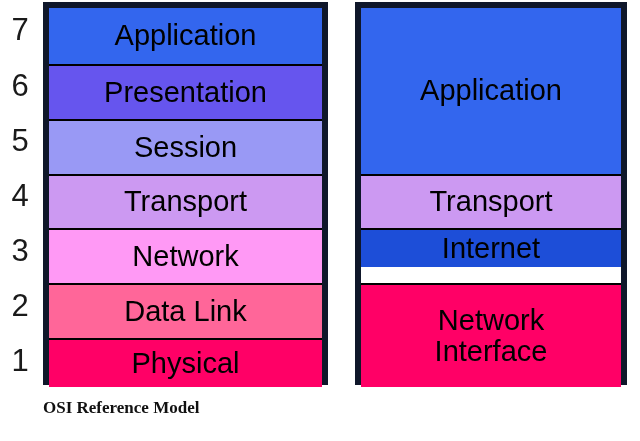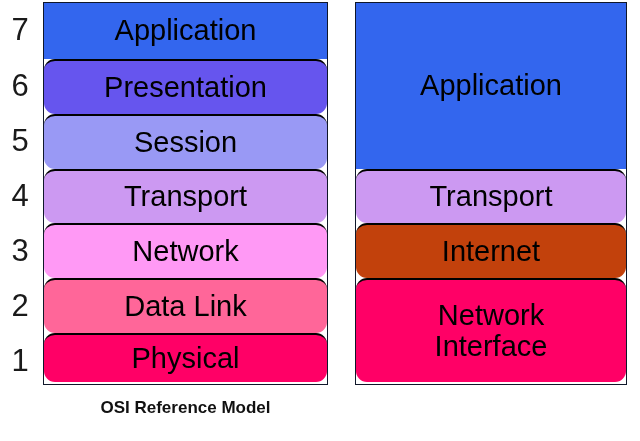--- a/index.html
+++ b/index.html
@@ -33,21 +33,21 @@
     line-height: 1;
     color: #1a1a1a;
     font-weight: 400;
     font-family: "Liberation Sans", sans-serif;
   }
 
   
   .stack {
     position: absolute;
     box-sizing: border-box;
-    border: 1px solid #0f172a;
+    border: 6px solid #0f172a;
     background: #ffffff;
   }
   #osi-stack {
     left: 43px;
     top: 2px;
     width: 285px;
     height: 383px;
   }
   #tcpip-stack {
     left: 355px;
@@ -68,31 +68,29 @@
     color: #000000;
     font-size: 29px;
     line-height: 1.08;
     font-weight: 400;
     letter-spacing: 0px;
     white-space: pre-line;
     font-family: "Liberation Sans", sans-serif;
   }
   .band + .band {
     border-top: 2px solid #000000;
-    border-radius: 11px;
   }
 
   
   .caption {
     position: absolute;
     font-size: 17px;
     font-weight: bold;
     color: #111111;
-    text-align: center;
-    font-family: Liberation Sans, sans-serif;
+    font-family: Liberation Serif, serif;
   }
   #osi-caption {
     left: 43px;
     top: 398px;
     width: 285px;
   }
   #tcpip-caption {
     left: 355px;
     top: 398px;
     width: 272px;
@@ -119,20 +117,20 @@
     <div class="band" style="top:111px; height:55px; background:#9999F5;text-align:right;">Session</div>
     <div class="band" style="top:166px; height:54px; background:#CC99F2;">Transport</div>
     <div class="band" style="top:220px; height:55px; background:#FF99F5;">Network</div>
     <div class="band" style="top:275px; height:55px; background:#FF6699;">Data Link</div>
     <div class="band" style="top:330px; height:49px; background:#FF0066; border-top:2px solid #000;">Physical</div>
   </div>
 
   <div class="stack" id="tcpip-stack">
     <div class="band" style="top:0px;   height:166px; background:#3366EE;">Application</div>
     <div class="band" style="top:166px; height:54px;  background:#CC99F2;">Transport</div>
-    <div class="band" style="top:220px; height:55px;  background:#c2410c;">Internet</div>
+    <div class="band" style="top:220px; height:39px;  background:#1d4ed8;">Internet</div>
     <div class="band" style="top:275px; height:104px; background:#FF0066; border-top:2px solid #000;">Network
 Interface</div>
   </div>
 
   <div class="caption" id="osi-caption">OSI Reference Model</div>
 
 </div>
 
 </body></html>

